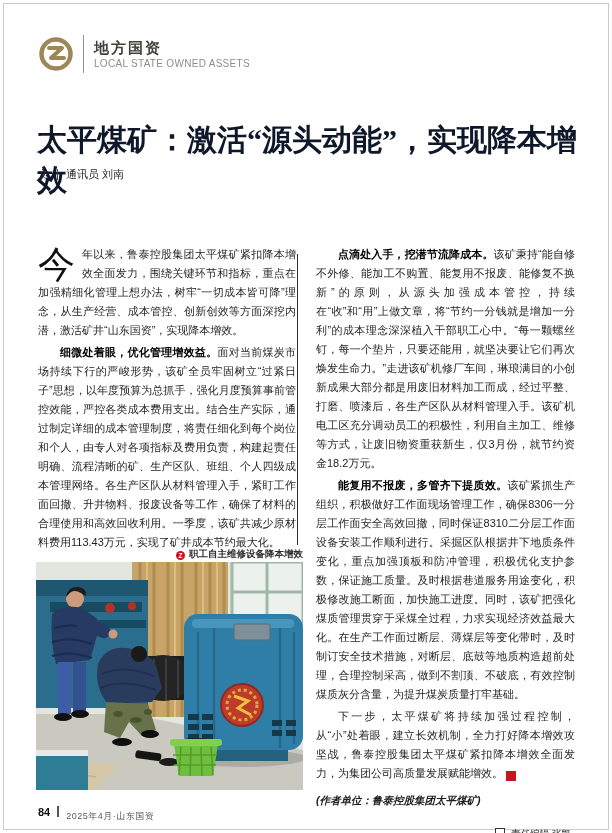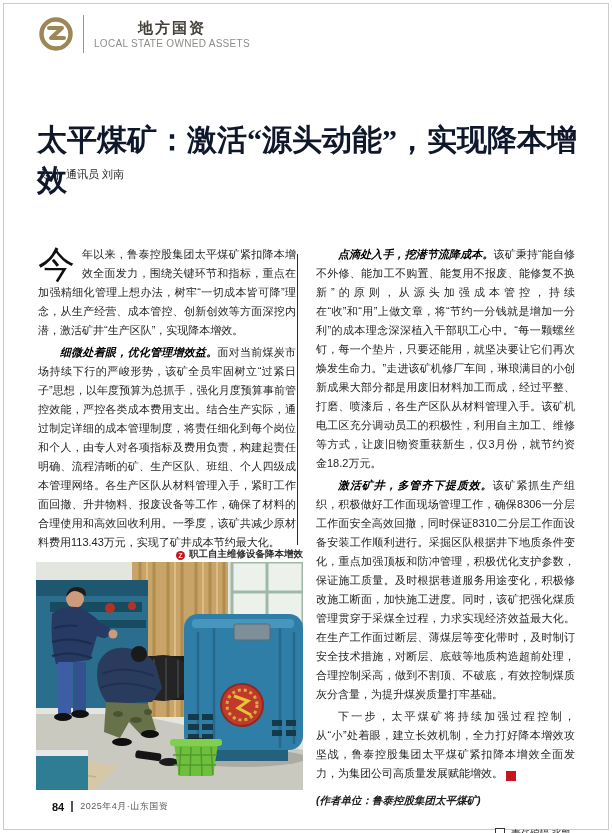--- a/index.html
+++ b/index.html
@@ -3,21 +3,21 @@
 <meta charset="utf-8">
 <style>
   html,body{margin:0;padding:0;background:#ffffff;}
   .page{
     position:relative;width:612px;height:833px;background:#ffffff;overflow:hidden;
     font-family:"Liberation Sans","DejaVu Sans",sans-serif;color:#1f1f1f;
   }
   .scan-frame{position:absolute;inset:3px;border:1px solid #cbcbcb;pointer-events:none;}
 
   
-  .header{position:absolute;left:38px;top:14px;display:flex;align-items:center;height:40px;text-align:center;}
+  .header{position:absolute;left:38px;top:34px;display:flex;align-items:center;height:40px;}
   .brand-logo{width:36px;height:36px;flex:0 0 auto;}
   .brand-divider{width:1px;height:38px;background:#969696;margin-left:9px;}
   .brand-text{margin-left:10px;display:flex;flex-direction:column;justify-content:center;}
   .brand-cn{font-size:15px;font-weight:bold;color:#44403a;letter-spacing:2px;line-height:16px;}
   .brand-en{font-size:10px;color:#8d8d88;letter-spacing:0.3px;margin-top:3px;line-height:9px;}
 
   
   .title{
     position:absolute;left:37px;top:100px;width:545px;
     font-family:"Liberation Serif","DejaVu Serif",serif;
@@ -26,21 +26,21 @@
   .byline{position:absolute;left:38px;top:167px;font-size:11px;color:#2a2a2a;display:flex;align-items:center;}
   .byline-bar{display:inline-block;width:1px;height:11px;background:#444;margin:0 8px;}
 
   
   .col{position:absolute;top:245px;width:258px;}
   .col-left{left:38px;}
   .col-right{left:316px;width:259px;}
   .col p{margin:0;text-align:justify;font-size:11px;line-height:19px;color:#1f1f1f;}
   .col p + p{margin-top:3px;}
   .indent{text-indent:2em;}
-  .lead{font-weight:bold;font-style:italic;color:#000;}
+  .lead{font-weight:bold;color:#000;}
   .dropcap{
     float:left;font-family:"Liberation Serif","DejaVu Serif",serif;
     font-size:37px;line-height:36px;padding:2px 7px 0 0;color:#101010;
   }
   .col-rule{position:absolute;left:297px;top:254px;width:1px;height:291px;background:#2b2b2b;}
 
   
   .caption-row{
     position:absolute;left:36px;top:548px;width:267px;text-align:right;
     font-size:9.5px;font-weight:bold;color:#2b2b2b;line-height:12px;
@@ -61,24 +61,24 @@
     text-align:left;padding-right:26px;font-style:italic;font-weight:bold;
     font-size:10.5px !important;margin-top:8px !important;color:#111;
   }
   .editor-row{text-align:right !important;padding-right:4px;font-size:9.5px !important;margin-top:14px !important;color:#222;}
   .editor-box{
     display:inline-block;width:8px;height:8px;border:1px solid #333;background:#fff;
     margin-right:6px;vertical-align:-1px;
   }
 
   
-  .footer{position:absolute;left:52px;top:800px;display:flex;align-items:center;}
+  .footer{position:absolute;left:38px;top:800px;display:flex;align-items:center;}
   .footer-page{font-size:11px;font-weight:bold;color:#111;}
   .footer-bar{display:inline-block;width:2px;height:11px;background:#555;margin:0 7px;}
-  .footer-issue{font-size:9px;color:#5a5a5a;letter-spacing:0.5px;}
+  .footer-issue{font-size:9px;color:#5a5a5a;letter-spacing:0.5px;margin-top:10px;}
 </style>
 </head>
 <body>
 
 <div class="page">
   <div class="scan-frame"></div>
 
   <div class="header">
     <svg class="brand-logo" viewBox="0 0 36 36">
       <circle cx="18" cy="18" r="14.5" fill="none" stroke="#9c8757" stroke-width="4.5"></circle>
@@ -97,21 +97,21 @@
   <div class="byline">
     <span>文</span>
     <span class="byline-bar"></span>
     <span>通讯员 刘南</span>
   </div>
 
   <div class="col-rule"></div>
 
   <div class="col col-left">
     <p>
-      <span class="dropcap">今</span><span>年以来，鲁泰控股集团太平煤矿紧扣降本增效全面发力，围绕关键环节和指标，重点在加强精细化管理上想办法，树牢“一切成本皆可降”理念，从生产经营、成本管控、创新创效等方面深挖内潜，激活矿井“生产区队”，实现降本增效。</span>
+      <span class="dropcap">今</span><span>年以来，鲁泰控股集团太平煤矿紧扣降本增效全面发力，围绕关键环节和指标，重点在加强精细化管理上想办法，树牢“一切成本皆可降”理念，从生产经营、成本管控、创新创效等方面深挖内潜，激活矿井“山东国资”，实现降本增效。</span>
     </p>
     <p class="indent">
       <span class="lead">细微处着眼，优化管理增效益。</span><span>面对当前煤炭市场持续下行的严峻形势，该矿全员牢固树立“过紧日子”思想，以年度预算为总抓手，强化月度预算事前管控效能，严控各类成本费用支出。结合生产实际，通过制定详细的成本管理制度，将责任细化到每个岗位和个人，由专人对各项指标及费用负责，构建起责任明确、流程清晰的矿、生产区队、班组、个人四级成本管理网络。各生产区队从材料管理入手，紧盯工作面回撤、升井物料、报废设备等工作，确保了材料的合理使用和高效回收利用。一季度，该矿共减少原材料费用113.43万元，实现了矿井成本节约最大化。</span>
     </p>
   </div>
 
   <div class="caption-row">
     <span class="caption-mark">Z</span><span>职工自主维修设备降本增效</span>
   </div>
 
@@ -235,21 +235,21 @@
       <rect x="0" y="188" width="52" height="6" fill="#e8e8e8"></rect>
       <rect x="0" y="194" width="52" height="34" fill="#2f7d95"></rect>
     </svg>
   </div>
 
   <div class="col col-right">
     <p class="indent">
       <span class="lead">点滴处入手，挖潜节流降成本。</span><span>该矿秉持“能自修不外修、能加工不购置、能复用不报废、能修复不换新”的原则，从源头加强成本管控，持续在“收”和“用”上做文章，将“节约一分钱就是增加一分利”的成本理念深深植入干部职工心中。“每一颗螺丝钉，每一个垫片，只要还能用，就坚决要让它们再次焕发生命力。”走进该矿机修厂车间，琳琅满目的小创新成果大部分都是用废旧材料加工而成，经过平整、打磨、喷漆后，各生产区队从材料管理入手。该矿机电工区充分调动员工的积极性，利用自主加工、维修等方式，让废旧物资重获新生，仅3月份，就节约资金18.2万元。</span>
     </p>
     <p class="indent">
-      <span class="lead">激活矿井，多管齐下提质效。</span><span>该矿紧抓生产组织，积极做好工作面现场管理工作，确保8306一分层工作面安全高效回撤，同时保证8310二分层工作面设备安装工作顺利进行。采掘区队根据井下地质条件变化，重点加强顶板和防冲管理，积极优化支护参数，保证施工质量。及时根据巷道服务用途变化，积极修改施工断面，加快施工进度。同时，该矿把强化煤质管理贯穿于采煤全过程，力求实现经济效益最大化。在生产工作面过断层、薄煤层等变化带时，及时制订安全技术措施，对断层、底鼓等地质构造超前处理，合理控制采高，做到不割顶、不破底，有效控制煤质灰分含量，为提升煤炭质量打牢基础。</span>
+      <span class="lead">能复用不报废，多管齐下提质效。</span><span>该矿紧抓生产组织，积极做好工作面现场管理工作，确保8306一分层工作面安全高效回撤，同时保证8310二分层工作面设备安装工作顺利进行。采掘区队根据井下地质条件变化，重点加强顶板和防冲管理，积极优化支护参数，保证施工质量。及时根据巷道服务用途变化，积极修改施工断面，加快施工进度。同时，该矿把强化煤质管理贯穿于采煤全过程，力求实现经济效益最大化。在生产工作面过断层、薄煤层等变化带时，及时制订安全技术措施，对断层、底鼓等地质构造超前处理，合理控制采高，做到不割顶、不破底，有效控制煤质灰分含量，为提升煤炭质量打牢基础。</span>
     </p>
     <p class="indent">
       <span>下一步，太平煤矿将持续加强过程控制，从“小”处着眼，建立长效机制，全力打好降本增效攻坚战，鲁泰控股集团太平煤矿紧扣降本增效全面发力，为集团公司高质量发展赋能增效。</span><span class="endmark">Z</span>
     </p>
     <p class="author-note">(作者单位：鲁泰控股集团太平煤矿)</p>
     <p class="editor-row">
       <span class="editor-box"></span><span>责任编辑 张凯</span>
     </p>
   </div>
 

